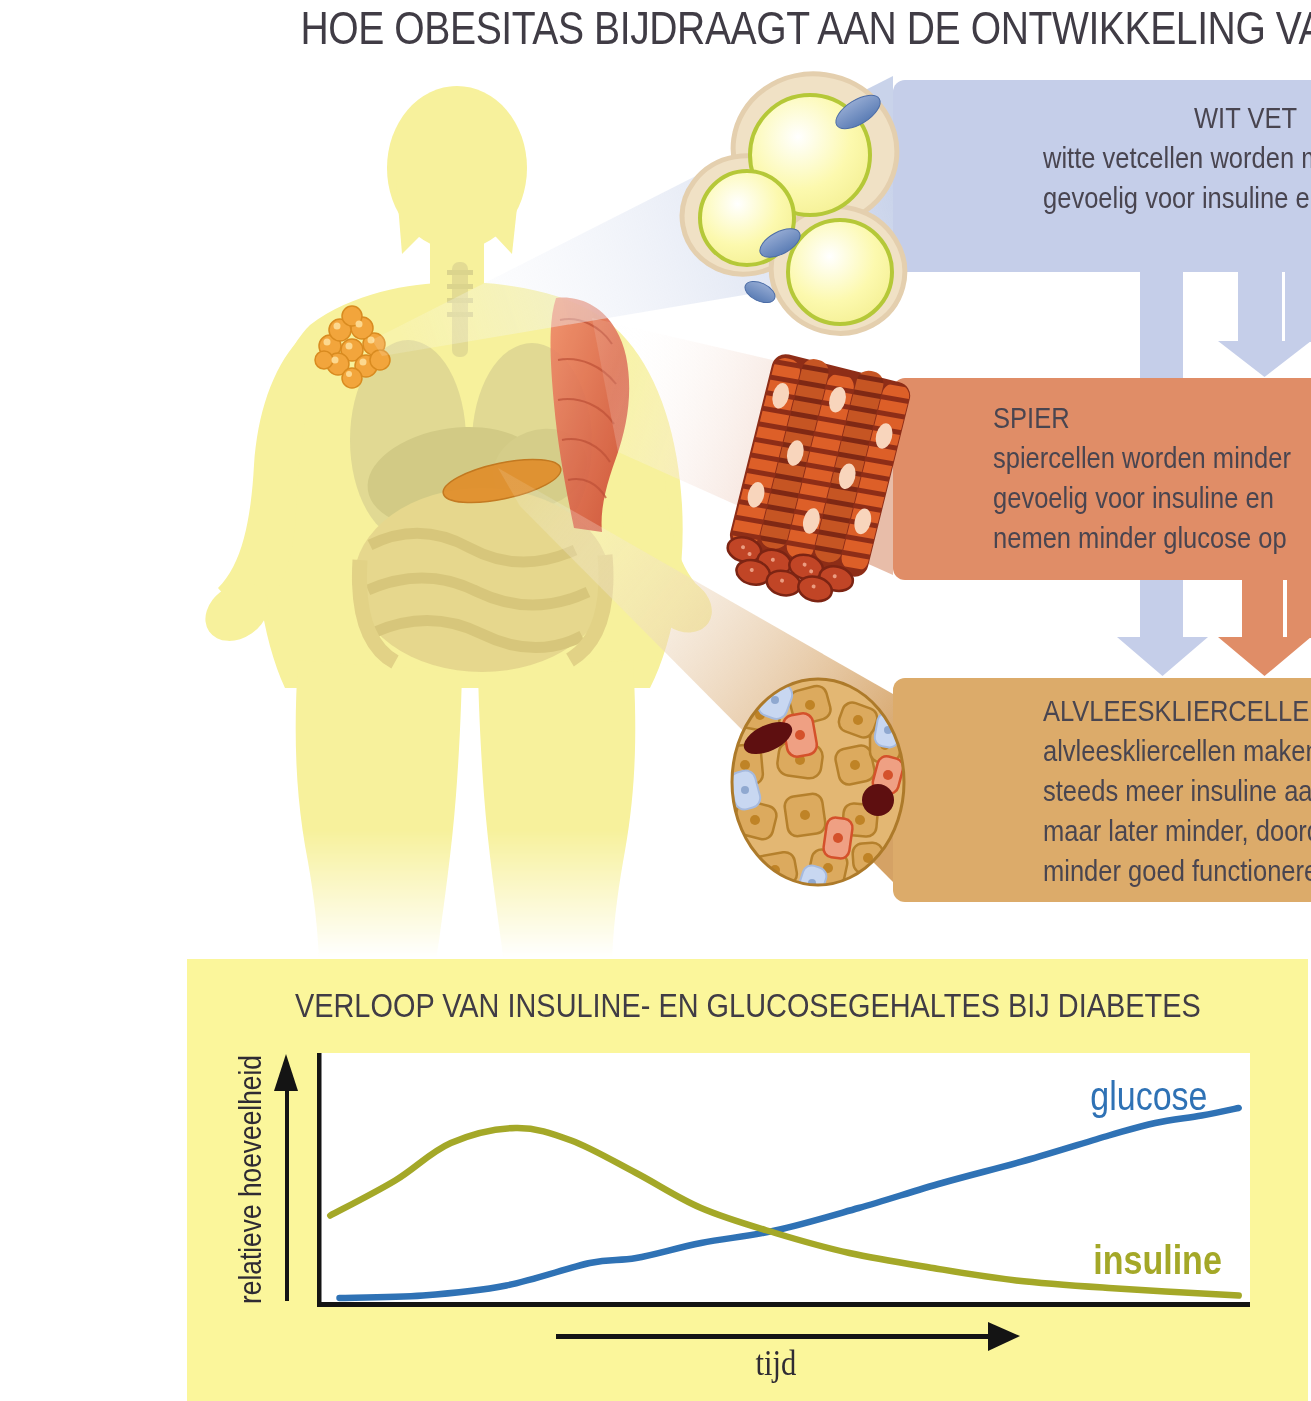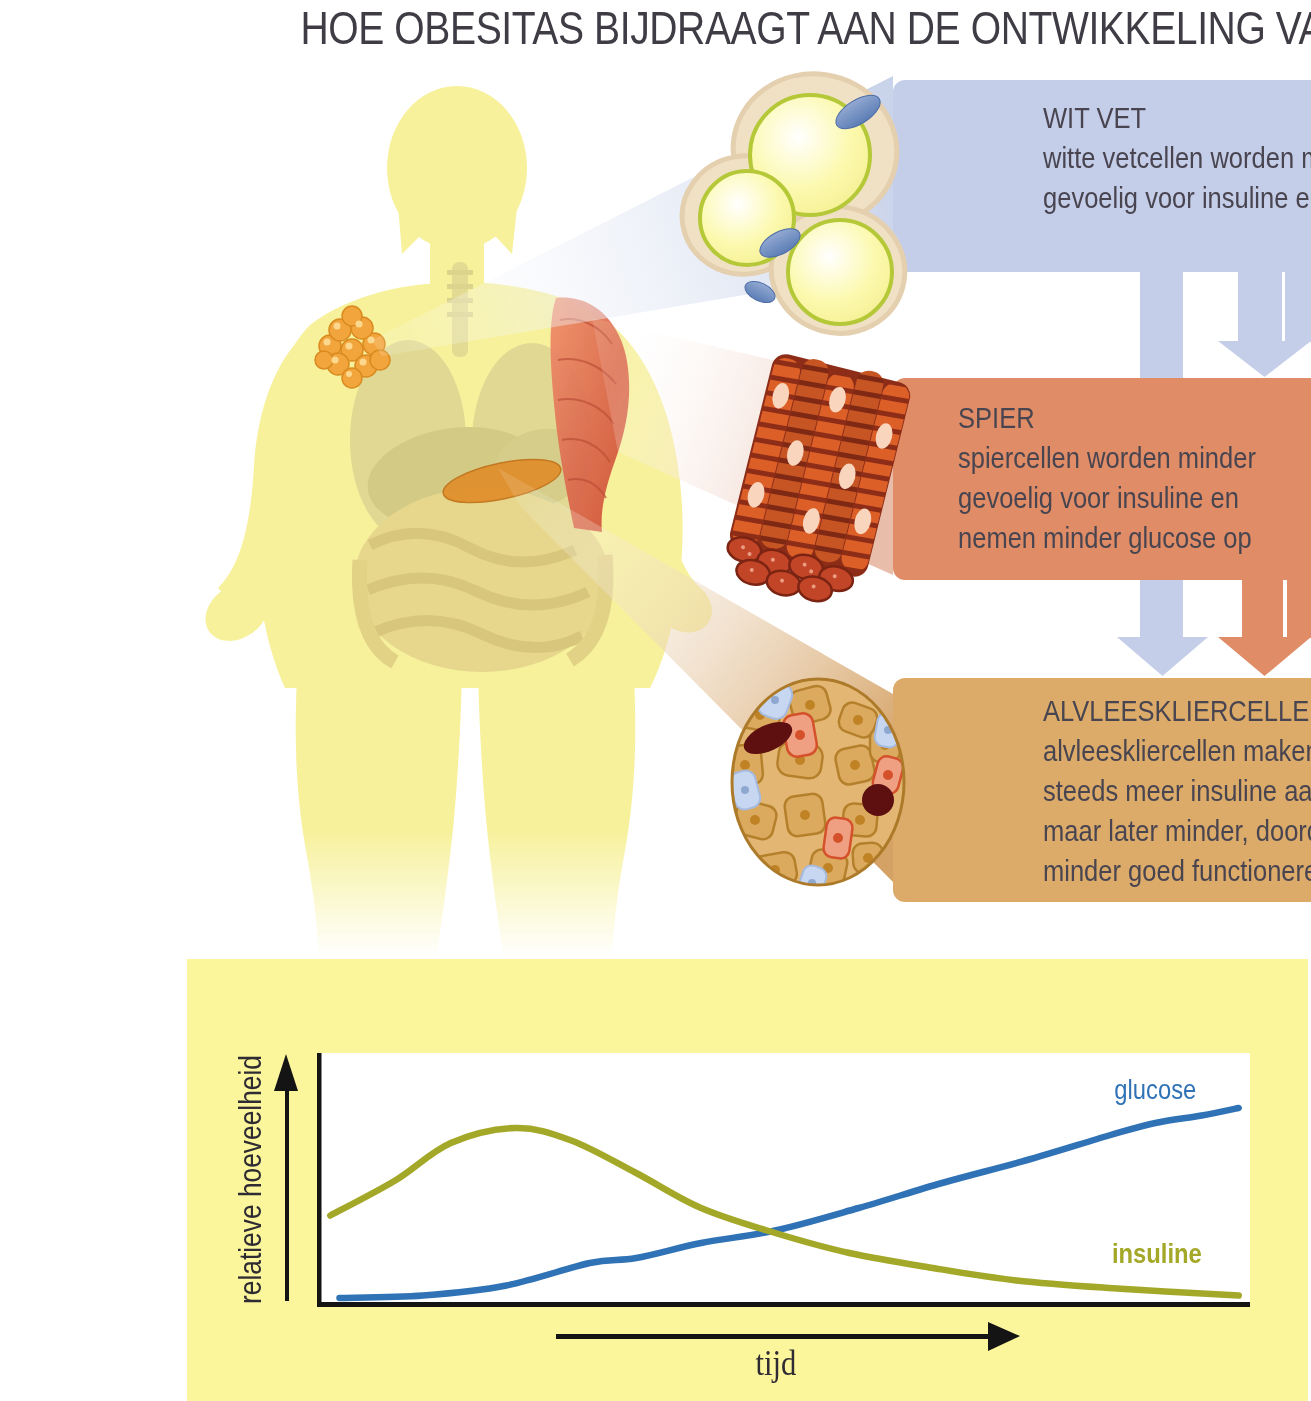--- a/index.html
+++ b/index.html
@@ -7,40 +7,40 @@
          font-family:"Liberation Sans", sans-serif;color:#4a4650;}
   .abs{position:absolute;}
   .cond{display:inline-block;transform:scaleX(0.85);transform-origin:center center;white-space:nowrap;}
   .cond-l{display:inline-block;transform:scaleX(0.88);transform-origin:left center;white-space:nowrap;}
 
   .main-title{left:190px;top:2px;width:1121px;height:52px;text-align:center;
               font-size:46px;letter-spacing:-0.5px;color:#403c45;line-height:52px;}
 
   .callout{left:893px;width:418px;border-radius:12px 0 0 12px;padding:0 0 0 16px;box-sizing:border-box;z-index:2;}
   .co-heading,.co-line{font-size:29px;line-height:40px;color:#494550;}
-  .callout-witvet{top:80px;height:192px;background:#c5cee9;padding-top:18px;padding-left:150px;}
-  .callout-spier {top:378px;height:202px;background:#e08d67;padding-top:20px;padding-left:65px;}
+  .callout-witvet{top:80px;height:192px;background:#c5cee9;padding-top:18px;padding-left:150px;text-align:right;}
+  .callout-spier {top:378px;height:202px;background:#e08d67;padding-top:20px;padding-left:100px;}
   .callout-alv   {top:678px;height:224px;background:#dcab6a;padding-top:13px;padding-left:150px;}
 
   .bar{z-index:2;}
   .bar-blue{background:#c5cee9;}
   .bar-orange{background:#e08d67;}
   .head{z-index:2;clip-path:polygon(0 0,100% 0,50% 100%);}
 
   .svg-layer{left:0;top:0;width:1311px;height:1401px;}
   .back{z-index:1;}
   .front{z-index:3;}
 
   .chart-box{left:187px;top:959px;width:1121px;height:442px;background:#fbf69b;z-index:1;}
   .chart-title{left:187px;top:986px;width:1121px;text-align:center;font-size:34px;color:#403c45;z-index:2;}
   .chart-svg{left:0;top:0;width:1311px;height:1401px;z-index:2;}
   .y-label{left:91px;top:1162px;width:320px;height:36px;text-align:center;font-size:31px;color:#2f2b33;
            transform:rotate(-90deg);z-index:2;line-height:36px;}
   .x-label{left:691px;top:1342px;width:170px;text-align:center;font-size:36px;color:#2f2b33;z-index:2;font-family:Liberation Serif, serif;}
-  .series-label{width:150px;text-align:center;font-size:28px;z-index:2;}
+  .series-label{width:150px;text-align:left;font-size:40px;z-index:2;}
   .lbl-glucose{left:1080px;top:1074px;}
   .lbl-insuline{left:1082px;top:1238px;}
 </style>
 </head>
 <body>
 
 <div class="stage">
 
   <svg class="abs svg-layer back" viewBox="0 0 1311 1401">
     <defs>
@@ -316,20 +316,23 @@
           <ellipse cx="768" cy="738" rx="26" ry="13" transform="rotate(-25 768 738)"></ellipse>
           <circle cx="878" cy="800" r="16"></circle>
           <ellipse cx="770" cy="898" rx="24" ry="12" transform="rotate(15 770 898)"></ellipse>
         </g>
       </g>
       <ellipse cx="818" cy="782" rx="86" ry="103" fill="none" stroke="#ad7a2a" stroke-width="3"></ellipse>
     </g>
   </svg>
 
   <div class="abs chart-box"></div>
+  <div class="abs chart-title">
+    <span class="cond">VERLOOP VAN INSULINE- EN GLUCOSEGEHALTES BIJ DIABETES</span>
+  </div>
 
   <svg class="abs chart-svg" viewBox="0 0 1311 1401">
     <rect x="317" y="1053" width="933" height="254" fill="#ffffff"></rect>
     <rect x="317" y="1053" width="4.5" height="254" fill="#141414"></rect>
     <rect x="317" y="1302" width="933" height="5" fill="#141414"></rect>
     <rect x="285" y="1085" width="4" height="216" fill="#141414"></rect>
     <polygon points="274,1091 298,1091 286,1054" fill="#141414"></polygon>
     <rect x="556" y="1334" width="432" height="5" fill="#141414"></rect>
     <polygon points="988,1322 988,1351 1020,1336" fill="#141414"></polygon>
     <g id="chart-curves">

